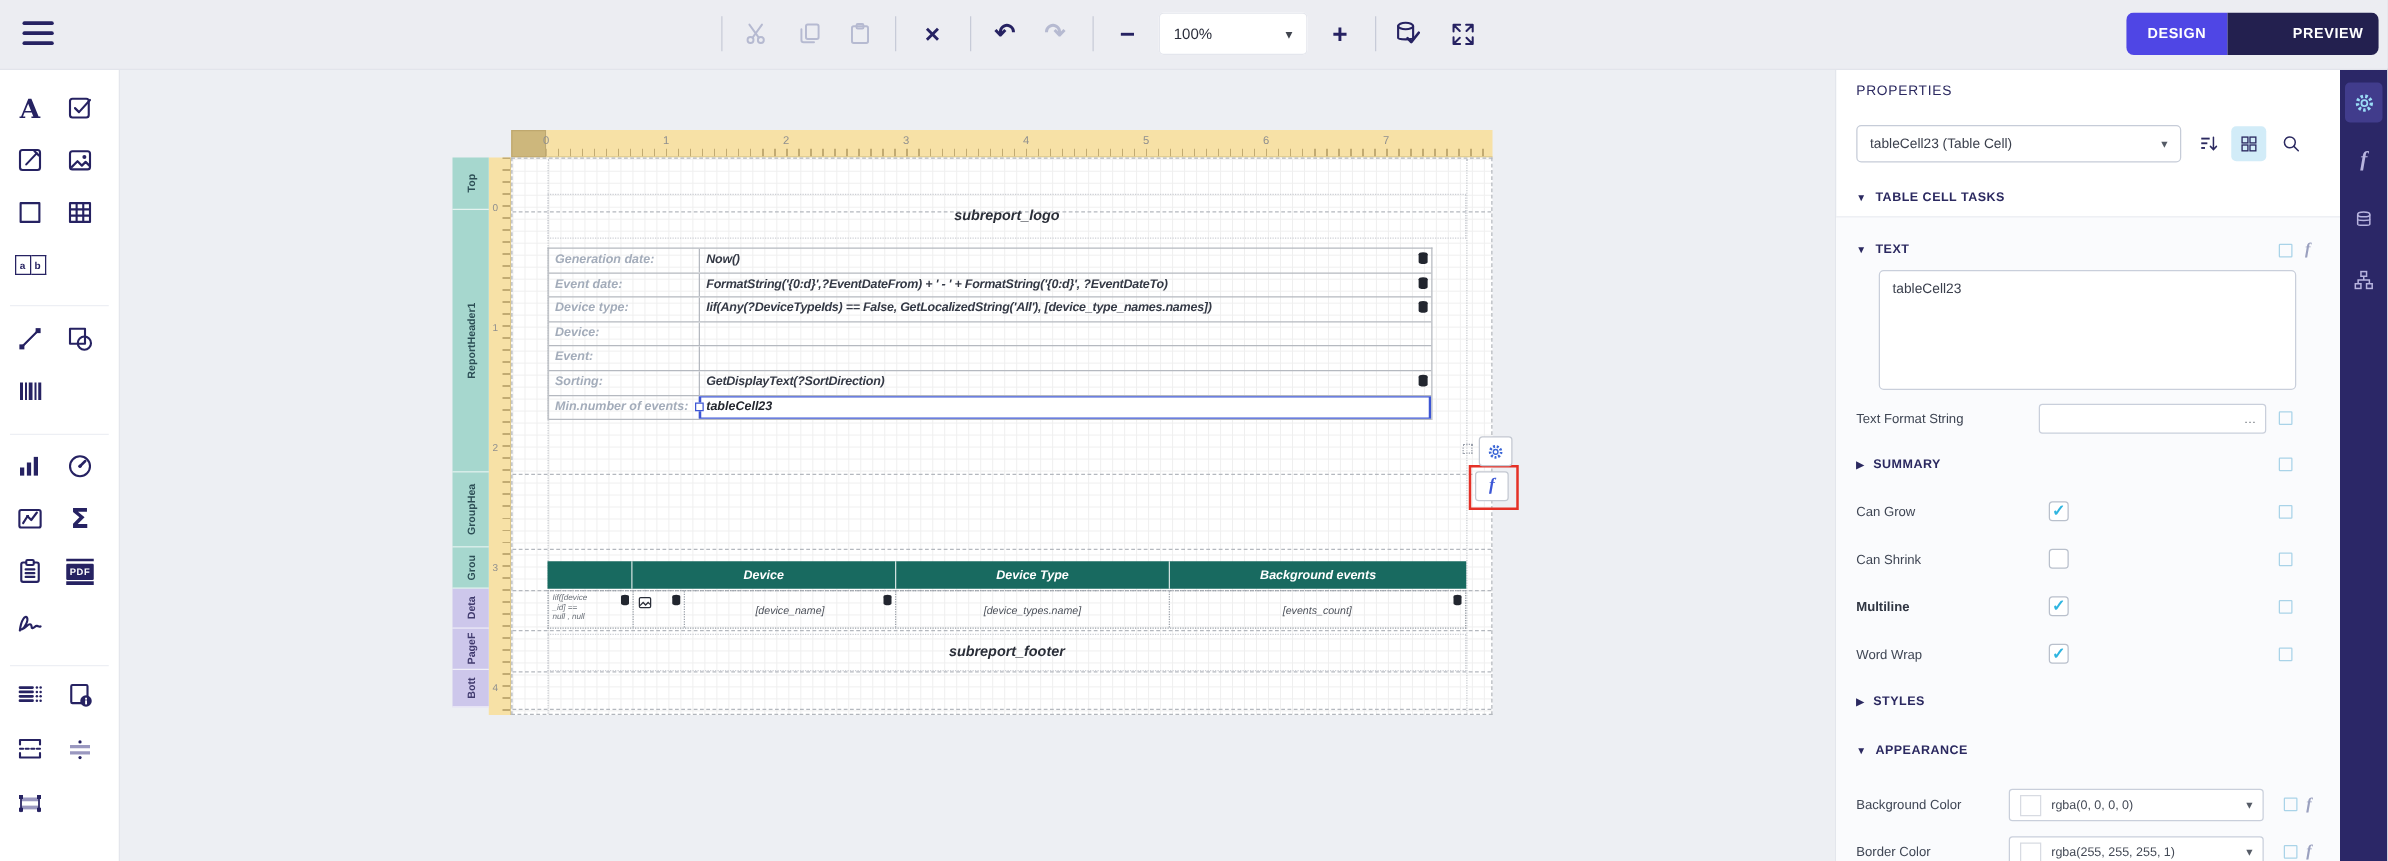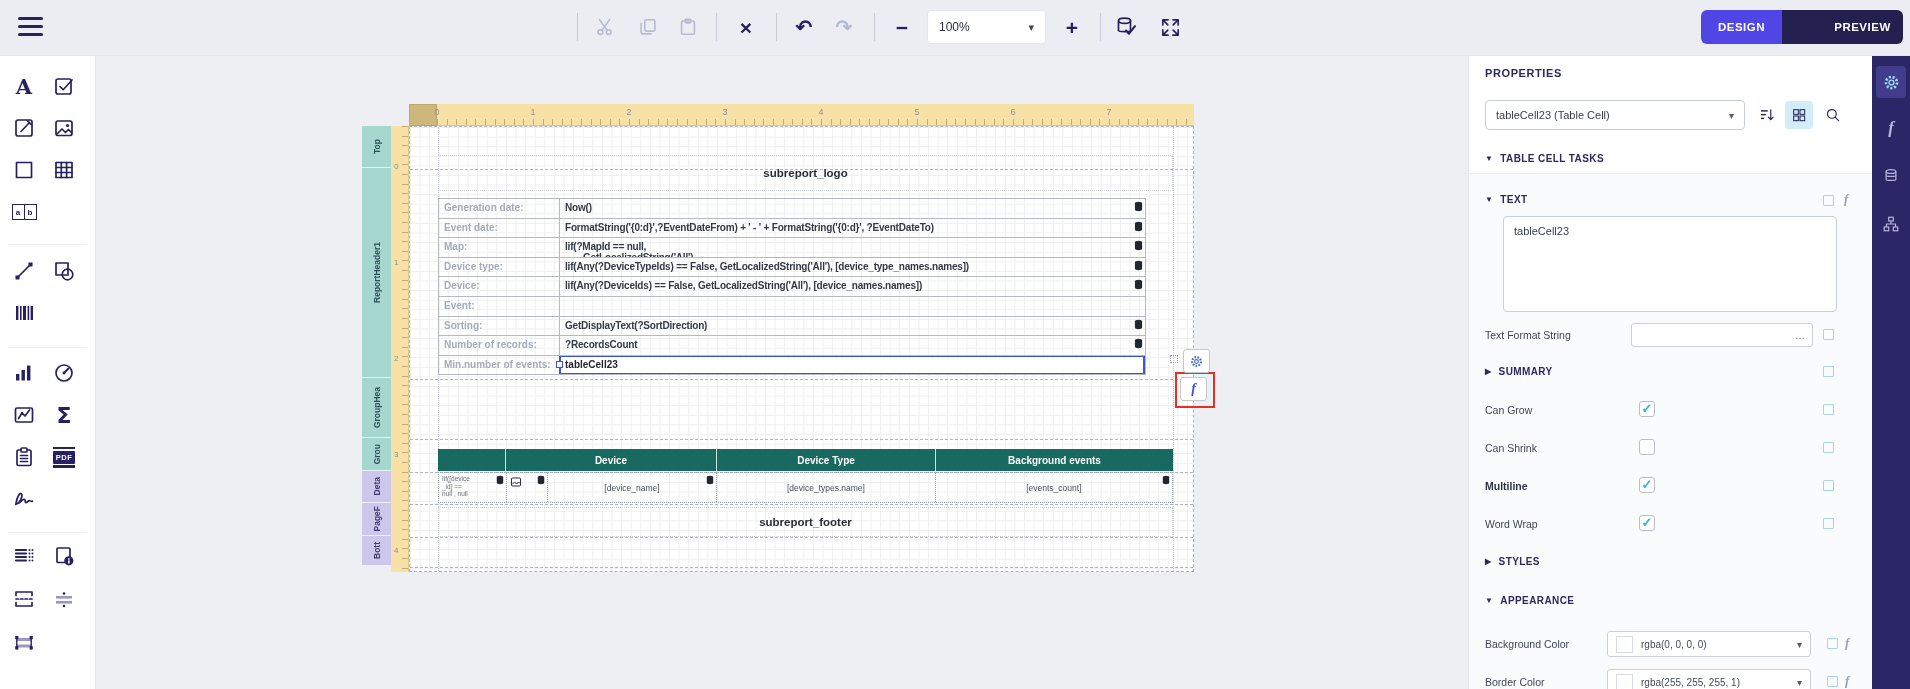--- a/index.html
+++ b/index.html
@@ -50,21 +50,21 @@
   .vruler .num{position:absolute;left:3px;font-size:8px;color:#8f8f8f;}
   .bands{position:absolute;left:267px;top:71px;width:29px;}
   .band{position:absolute;left:0;width:29px;box-sizing:border-box;border-bottom:1px solid rgba(255,255,255,.7);
         display:flex;align-items:center;justify-content:center;overflow:hidden;cursor:pointer;}
   .band span{writing-mode:vertical-rl;transform:rotate(180deg);font-size:8.5px;font-weight:bold;color:#2c4e55;white-space:nowrap;}
   .band.teal{background:#a6d7ce;}
   .band.lav{background:#cdc7eb;}
   .band.lav span{color:#403a6e;}
   .page{position:absolute;left:314px;top:71px;width:785px;height:446px;background:#fff;border:1px dashed #b2b6bc;box-sizing:border-box;
         background-image:linear-gradient(#efefef 1px,transparent 1px),linear-gradient(90deg,#efefef 1px,transparent 1px);
-        background-size:9.6px 9.6px;}
+        background-size:9.6px 9.6px;font-style:italic;}
   .bandline{position:absolute;left:0;width:783px;height:0;border-top:1px dashed #b4b8be;}
   .pagevline{position:absolute;top:0;height:444px;width:0;border-left:1px dotted #c8cbd0;}
   .dotbox{position:absolute;border:1px dotted #cdd0d5;box-sizing:border-box;display:flex;align-items:center;justify-content:center;cursor:pointer;}
   .rpt-bold{font-size:11.5px;font-weight:bold;color:#2a2e38;}
   .infotable{position:absolute;left:28px;top:71px;width:708px;border:1px solid #b5b9c0;border-bottom:none;box-sizing:border-box;}
   .irow{display:flex;height:18.6px;border-bottom:1px solid #b5b9c0;overflow:hidden;cursor:pointer;}
   .irow .lab{width:121px;box-sizing:border-box;border-right:1px solid #b5b9c0;padding:3px 0 0 5px;
              font-size:10px;font-weight:bold;color:#a3acba;white-space:nowrap;}
   .irow .val{flex:1;position:relative;padding:3px 14px 0 5px;font-size:10px;font-weight:bold;color:#343945;
              letter-spacing:-.2px;white-space:nowrap;box-sizing:border-box;}
@@ -83,21 +83,21 @@
             font-size:8.5px;color:#4a4f58;}
   .tinyexpr{position:absolute;left:3px;top:2px;font-size:6.5px;line-height:7.5px;color:#6a7078;}
   .gearbtn,.fxbtn{position:absolute;width:25px;height:22px;background:#fff;border:1px solid #c3c8d1;border-radius:3px;
         display:flex;align-items:center;justify-content:center;cursor:pointer;z-index:5;}
   .fxbtn{font-family:"Liberation Serif",serif;font-style:italic;font-weight:bold;font-size:14px;color:#3b56d6;}
   .redbox{position:absolute;border:2px solid #e53026;z-index:4;}
   .dotsq{position:absolute;width:8px;height:8px;border:1px dotted #9aa0ab;box-sizing:border-box;}
   
   .props{position:absolute;left:1468px;top:55px;width:404px;height:634px;background:#fff;border-left:1px solid #e3e6ec;box-sizing:border-box;z-index:25;}
   .props .shade{position:absolute;left:0;right:0;top:119px;bottom:0;background:#fafbfd;}
-  .ptitle{position:absolute;left:16px;top:12px;font-size:11px;font-weight:bold;color:#2b2960;letter-spacing:.6px;}
+  .ptitle{position:absolute;left:16px;top:12px;font-size:11px;font-weight:normal;color:#2b2960;letter-spacing:.6px;}
   .selector{position:absolute;left:16px;top:45px;width:260px;height:30px;border:1px solid #c6ccd8;border-radius:4px;background:#fff;
             display:flex;align-items:center;padding:0 10px;box-sizing:border-box;font-size:11px;color:#3a3f4c;cursor:pointer;}
   .selector .chev{margin-left:auto;font-size:10px;color:#555b66;}
   .pibtn{position:absolute;width:24px;height:24px;display:flex;align-items:center;justify-content:center;color:#2b2960;cursor:pointer;}
   .pibtn svg{stroke:#2b2960;fill:none;stroke-width:1.6;stroke-linecap:round;}
   .pibtn.active{background:#d2ecf8;border-radius:4px;width:28px;height:28px;}
   .sechead{position:absolute;left:16px;display:flex;align-items:center;font-size:10px;font-weight:bold;color:#2b2960;letter-spacing:.4px;cursor:pointer;}
   .sechead .tri{font-size:8px;margin-right:7px;color:#2b2960;}
   .pdivider{position:absolute;left:0;right:0;top:118px;height:1px;background:#e9ebf1;}
   .plabel{position:absolute;left:16px;font-size:10.5px;color:#3f4654;}
@@ -433,60 +433,36 @@
         </div>
         <div class="irow">
           <div class="lab">Event date:</div>
           <div class="val"><span>FormatString('{0:d}',?EventDateFrom) + ' - ' + FormatString('{0:d}', ?EventDateTo)</span>
             <span class="dbic"><svg width="9" height="12" viewBox="0 0 10 13">
                   <ellipse cx="5" cy="2.6" rx="4" ry="1.9" fill="#22262f"></ellipse>
                   <path d="M1 2.6 v6.8 c0 2.4 8 2.4 8 0 V2.6" fill="#22262f"></path>
                 </svg></span></div>
         </div>
         <div class="irow">
-          <div class="lab">Map:</div>
-          <div class="val">
-              <div>Iif(?MapId == null,</div>
-              <div class="l2">GetLocalizedString('All')</div>
-            <span class="dbic"><svg width="9" height="12" viewBox="0 0 10 13">
-                  <ellipse cx="5" cy="2.6" rx="4" ry="1.9" fill="#22262f"></ellipse>
-                  <path d="M1 2.6 v6.8 c0 2.4 8 2.4 8 0 V2.6" fill="#22262f"></path>
-                </svg></span>
-            </div>
-        </div>
-        <div class="irow">
           <div class="lab">Device type:</div>
           <div class="val"><span>Iif(Any(?DeviceTypeIds) == False, GetLocalizedString('All'), [device_type_names.names])</span>
             <span class="dbic"><svg width="9" height="12" viewBox="0 0 10 13">
                   <ellipse cx="5" cy="2.6" rx="4" ry="1.9" fill="#22262f"></ellipse>
                   <path d="M1 2.6 v6.8 c0 2.4 8 2.4 8 0 V2.6" fill="#22262f"></path>
                 </svg></span></div>
         </div>
         <div class="irow">
           <div class="lab">Device:</div>
-          <div class="val"><span>Iif(Any(?DeviceIds) == False, GetLocalizedString('All'), [device_names.names])</span>
-            <span class="dbic"><svg width="9" height="12" viewBox="0 0 10 13">
-                  <ellipse cx="5" cy="2.6" rx="4" ry="1.9" fill="#22262f"></ellipse>
-                  <path d="M1 2.6 v6.8 c0 2.4 8 2.4 8 0 V2.6" fill="#22262f"></path>
-                </svg></span></div>
         </div>
         <div class="irow">
           <div class="lab">Event:</div>
         </div>
         <div class="irow">
           <div class="lab">Sorting:</div>
           <div class="val"><span>GetDisplayText(?SortDirection)</span>
-            <span class="dbic"><svg width="9" height="12" viewBox="0 0 10 13">
-                  <ellipse cx="5" cy="2.6" rx="4" ry="1.9" fill="#22262f"></ellipse>
-                  <path d="M1 2.6 v6.8 c0 2.4 8 2.4 8 0 V2.6" fill="#22262f"></path>
-                </svg></span></div>
-        </div>
-        <div class="irow">
-          <div class="lab">Number of records:</div>
-          <div class="val"><span>?RecordsCount</span>
             <span class="dbic"><svg width="9" height="12" viewBox="0 0 10 13">
                   <ellipse cx="5" cy="2.6" rx="4" ry="1.9" fill="#22262f"></ellipse>
                   <path d="M1 2.6 v6.8 c0 2.4 8 2.4 8 0 V2.6" fill="#22262f"></path>
                 </svg></span></div>
         </div>
         <div class="irow" style="position:relative">
           <div class="lab">Min.number of events:</div>
           <div class="selcell">
             <div class="selhandle"></div>
             <span>tableCell23</span>

